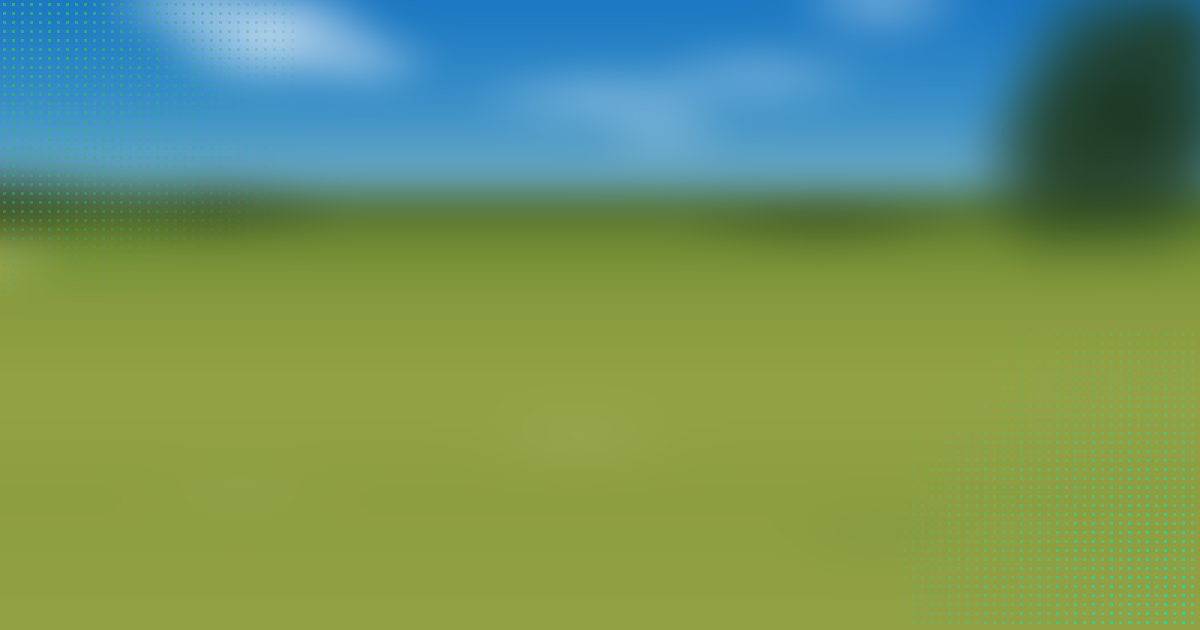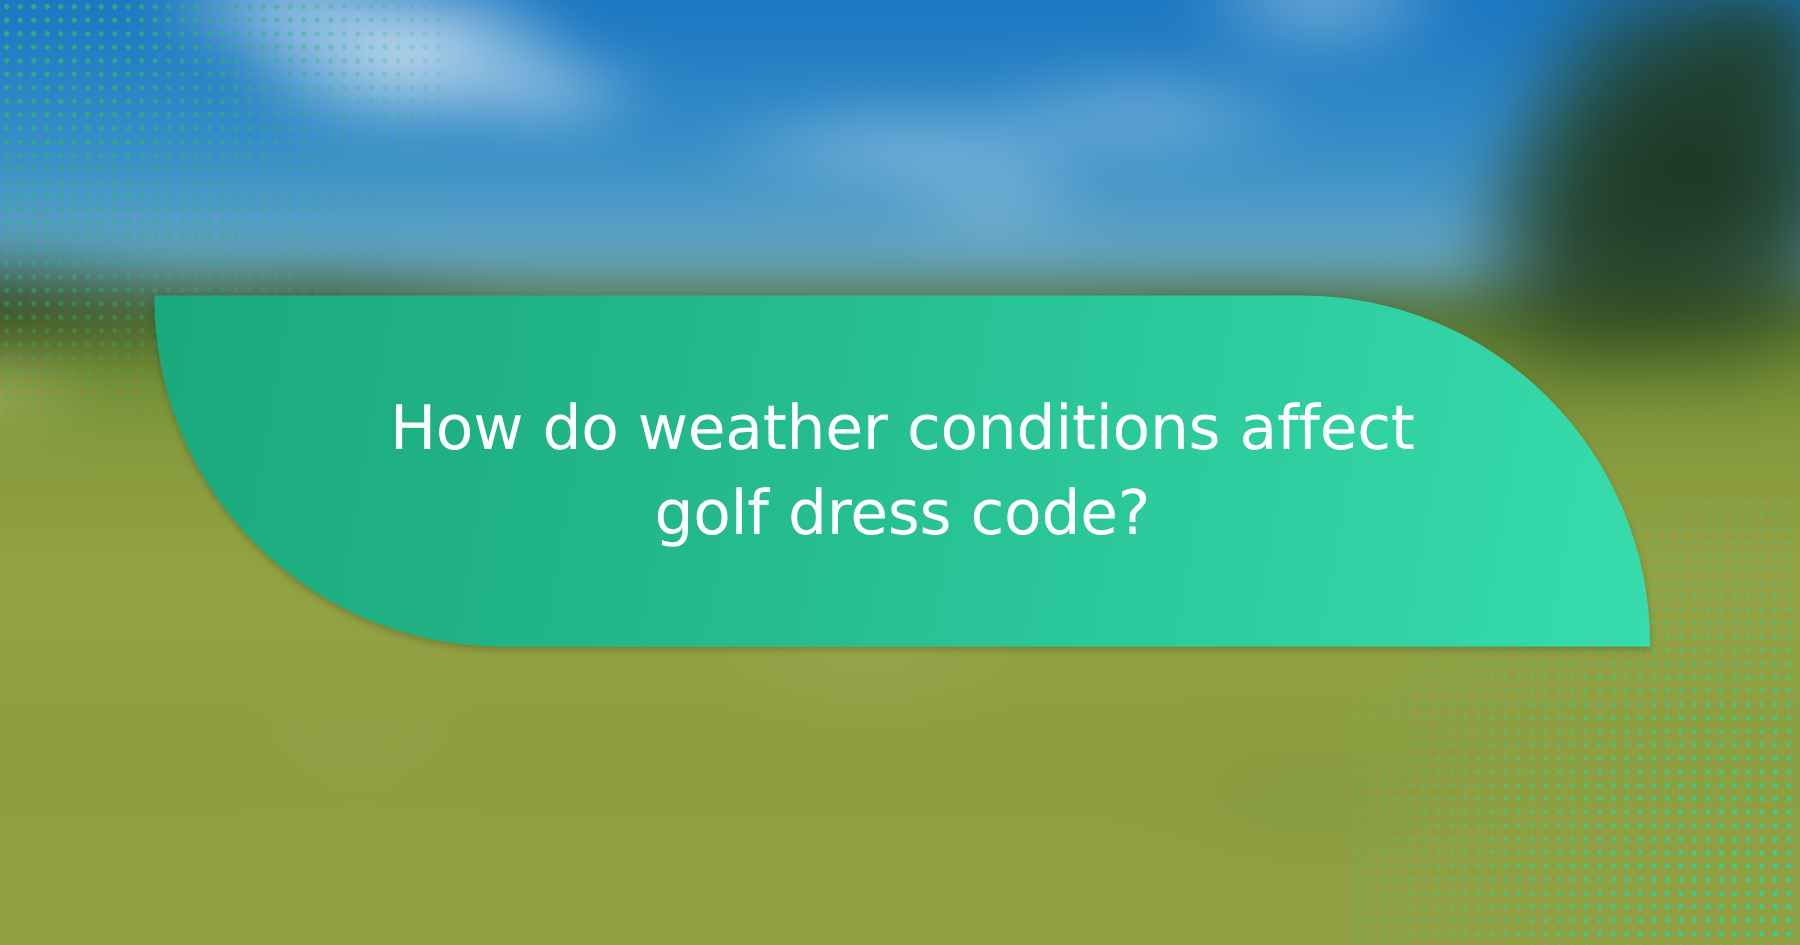--- a/index.html
+++ b/index.html
@@ -120,17 +120,14 @@
 <body>
 
 <div class="canvas">
 
   <div class="photo"></div>
 
   <div class="dots dots-tl"></div>
 
   <div class="dots dots-br"></div>
 
-  <div class="title-card">
-    <div class="title-text">How do weather conditions affect golf dress code?</div>
-  </div>
 
 </div>
 
 </body></html>

